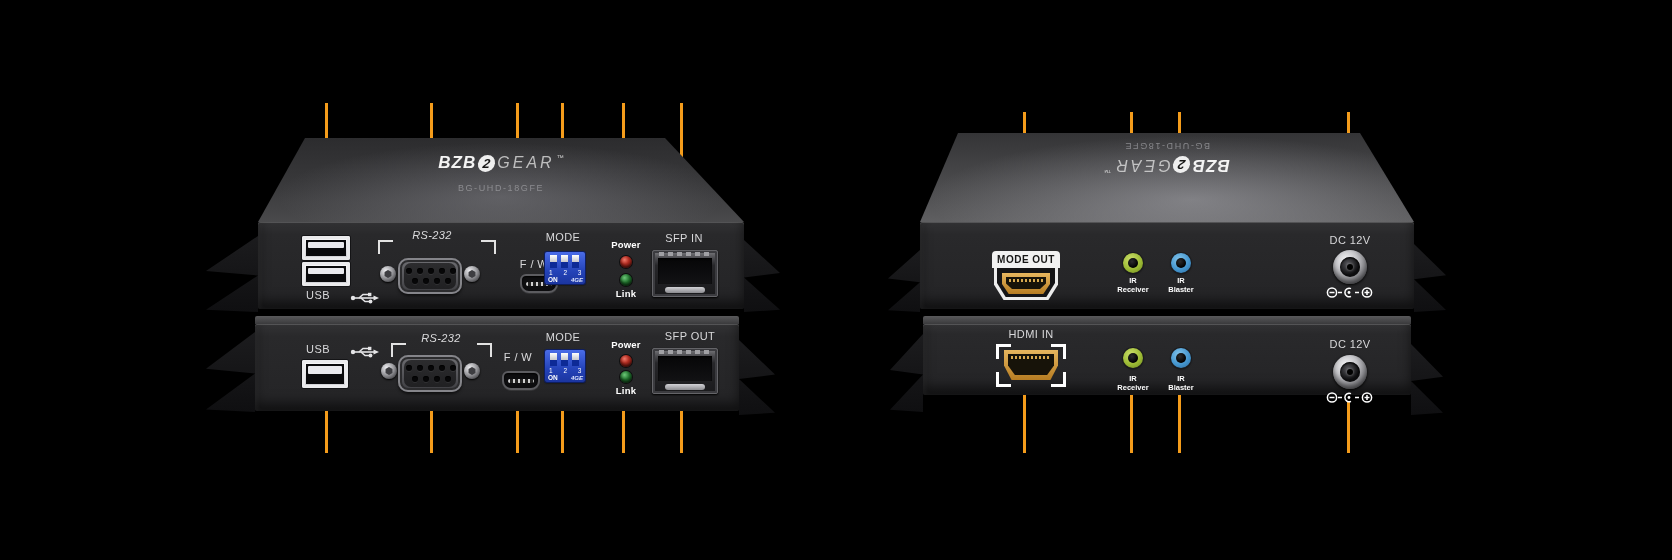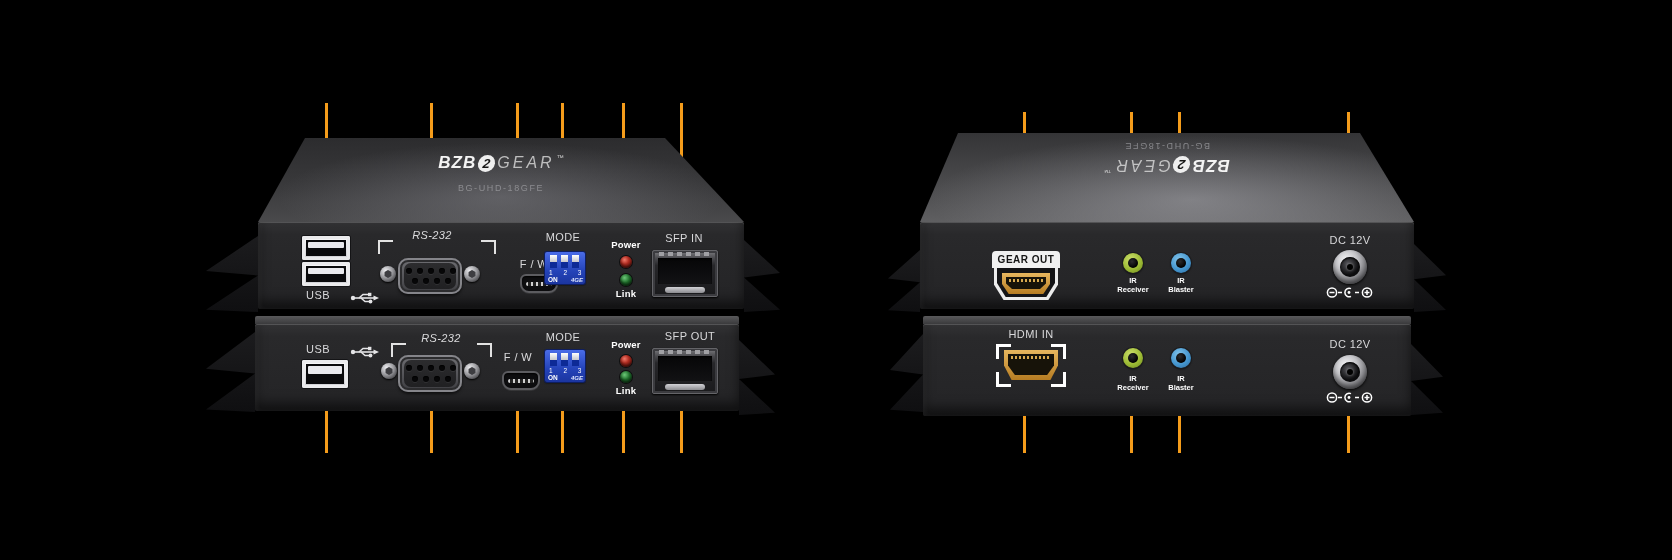--- a/index.html
+++ b/index.html
@@ -321,21 +321,21 @@
           <span class="logo-badge">2</span>
           <span class="logo-gear">GEAR</span>
           <span class="logo-reg">™</span>
       </div>
       <div class="model-text">BG-UHD-18GFE</div>
     </div>
   </div>
 
   <div class="front" style="left:920px;top:222px;width:494px;height:87px;">
 
-    <div class="hdmi-labelbox" style="left:72px;top:29px;width:68px;height:17px;">GEAR OUT</div>
+    <div class="hdmi-labelbox" style="left:72px;top:29px;width:68px;height:17px;">MODE OUT</div>
     <div class="hdmi-outline" style="left:74px;top:46px;width:64px;height:32px;">
       <div class="hdmi-outline-in"></div>
       <div class="hdmi-gold" style="left:8px;top:5px;width:48px;height:21px;">
         <div class="hdmi-gold-in"></div>
       </div>
     </div>
 
     <div class="jack green" style="left:203px;top:31px;"></div>
     <div class="ir-label" style="left:183px;top:54px;width:60px;">
       <div>IR</div>
@@ -362,21 +362,21 @@
           <path d="M38.5 6.5 H43.5"></path>
           <path d="M41 4 V9"></path>
       </g>
     </svg>
   </div>
 
   <div class="fins l" style="left:890px;top:334px;width:33px;height:78px;"></div>
   <div class="fins r" style="left:1411px;top:344px;width:32px;height:71px;"></div>
   <div class="sliver" style="left:923px;top:316px;width:488px;height:8px;"></div>
 
-  <div class="front" style="left:923px;top:324px;width:488px;height:92px;">
+  <div class="front" style="left:923px;top:324px;width:488px;height:71px;">
 
     <div class="port-label" style="left:68px;top:4px;width:80px;">HDMI IN</div>
     <div style="position:absolute;left:73px;top:20px;width:70px;height:43px;">
       <span class="cb tl"></span>
       <span class="cb tr"></span>
       <span class="cb bl"></span>
       <span class="cb br2"></span>
       <div class="hdmi-gold" style="left:8px;top:6px;width:54px;height:30px;">
         <div class="hdmi-gold-in"></div>
       </div>

